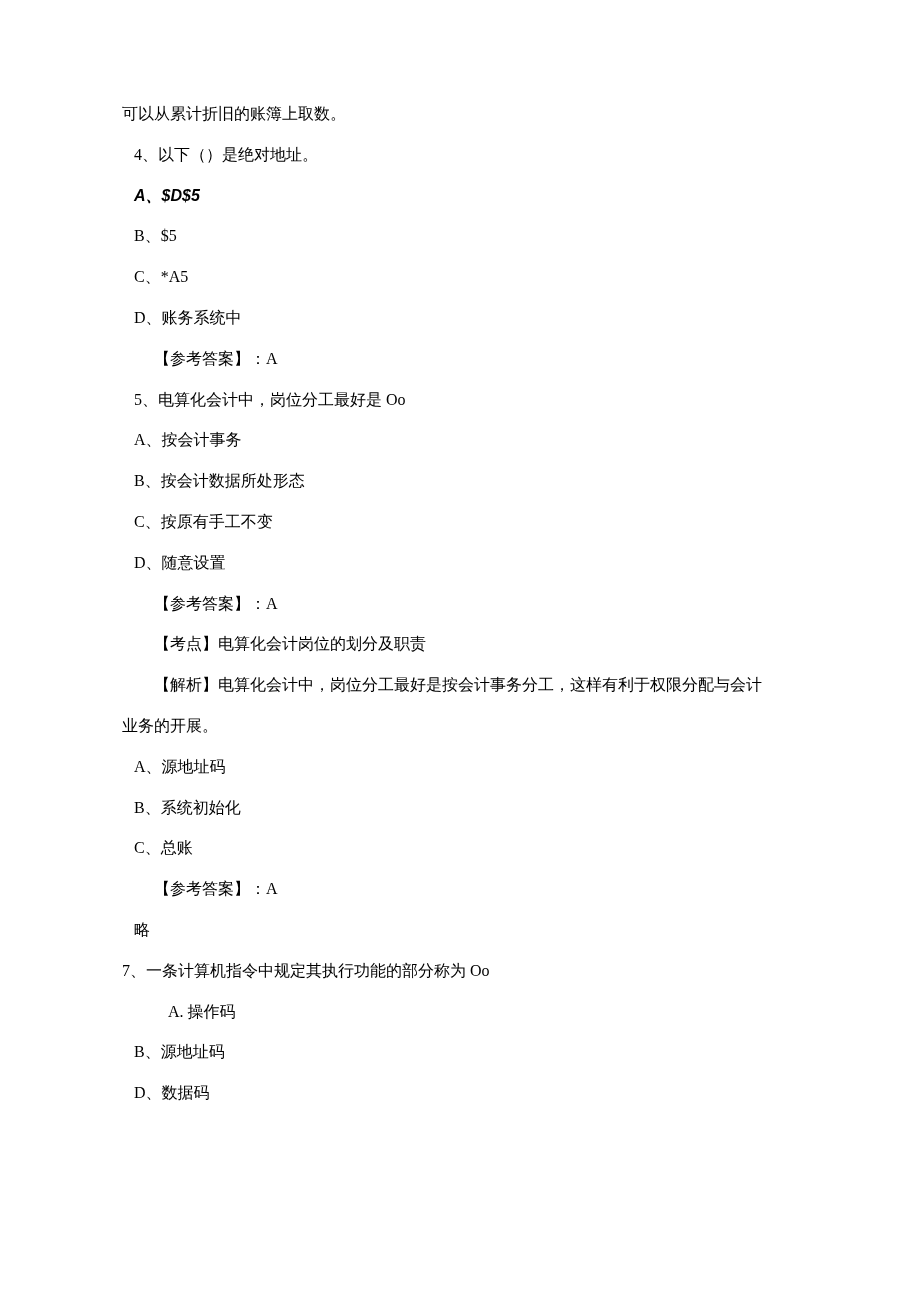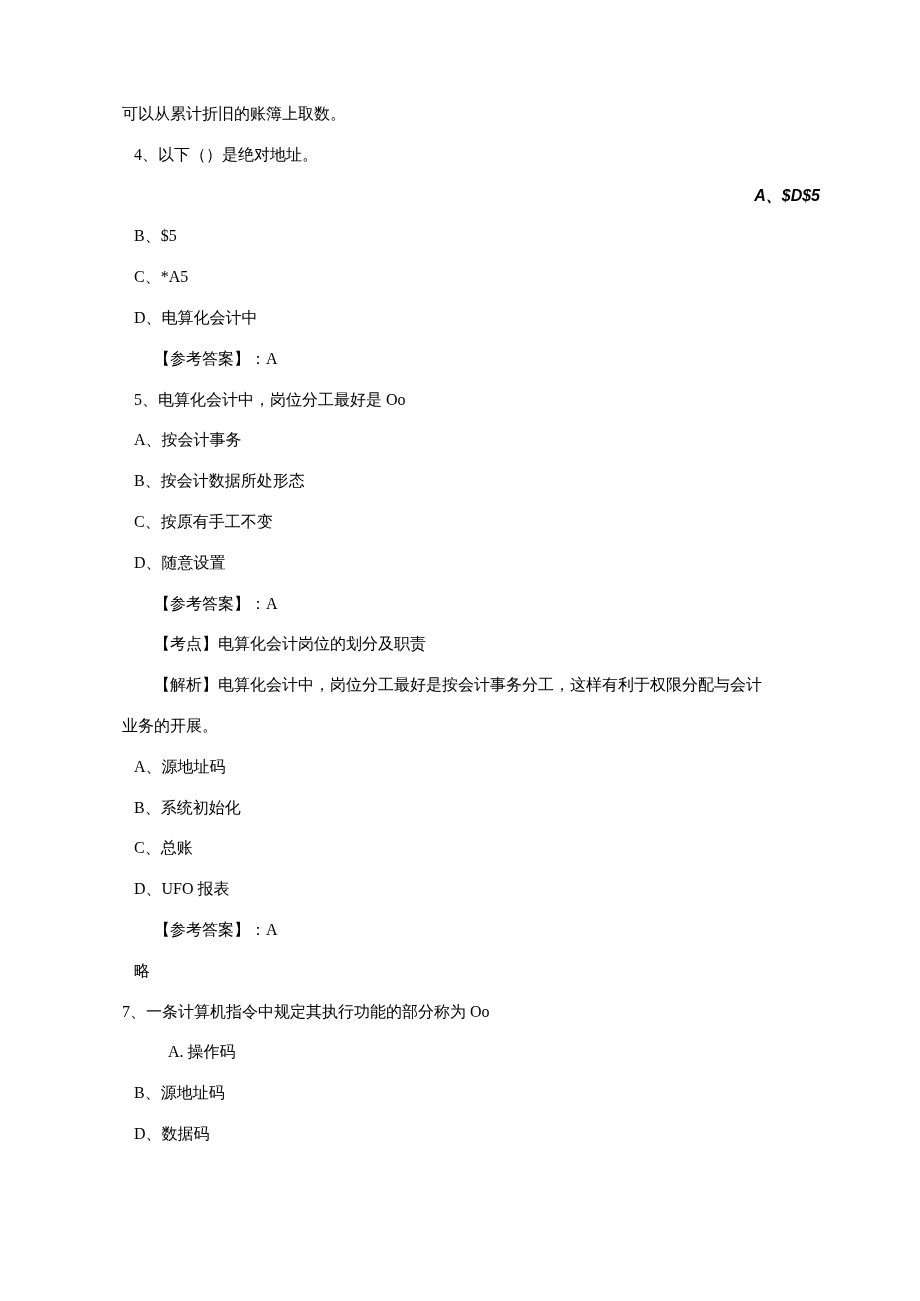--- a/index.html
+++ b/index.html
@@ -13,45 +13,44 @@
       line-height: 1.8;
       padding: 100px 100px 50px 100px;
     }
     .line {
       margin-bottom: 12px;
     }
     .indent-0 { padding-left: 0; margin-left: 22px; }
     .indent-1 { padding-left: 34px; }
     .indent-2 { padding-left: 54px; }
     .indent-3 { padding-left: 68px; }
-    .sans { font-family: Arial, "Helvetica Neue", sans-serif; font-style: italic; font-weight: 600; text-align: right; }
+    .sans { font-family: Arial, "Helvetica Neue", sans-serif; font-style: italic; font-weight: 600; }
   </style>
 </head>
 <body>
 
 <div>
   <div class="line indent-0">可以从累计折旧的账簿上取数。</div>
   <div class="line indent-1">4、以下（）是绝对地址。</div>
   <div class="line indent-1 sans">A、$D$5</div>
   <div class="line indent-1">B、$5</div>
   <div class="line indent-1">C、*A5</div>
-  <div class="line indent-1">D、电算化会计中</div>
+  <div class="line indent-1">D、账务系统中</div>
   <div class="line indent-2">【参考答案】：A</div>
   <div class="line indent-1">5、电算化会计中，岗位分工最好是 Oo</div>
   <div class="line indent-1">A、按会计事务</div>
   <div class="line indent-1">B、按会计数据所处形态</div>
   <div class="line indent-1">C、按原有手工不变</div>
   <div class="line indent-1">D、随意设置</div>
   <div class="line indent-2">【参考答案】：A</div>
   <div class="line indent-2">【考点】电算化会计岗位的划分及职责</div>
   <div class="line indent-2">【解析】电算化会计中，岗位分工最好是按会计事务分工，这样有利于权限分配与会计</div>
   <div class="line indent-0">业务的开展。</div>
   <div class="line indent-1">A、源地址码</div>
   <div class="line indent-1">B、系统初始化</div>
   <div class="line indent-1">C、总账</div>
-  <div class="line indent-1">D、UFO 报表</div>
   <div class="line indent-2">【参考答案】：A</div>
   <div class="line indent-1">略</div>
   <div class="line indent-0">7、一条计算机指令中规定其执行功能的部分称为 Oo</div>
   <div class="line indent-3">A. 操作码</div>
   <div class="line indent-1">B、源地址码</div>
   <div class="line indent-1">D、数据码</div>
 </div>
 
 </body></html>

